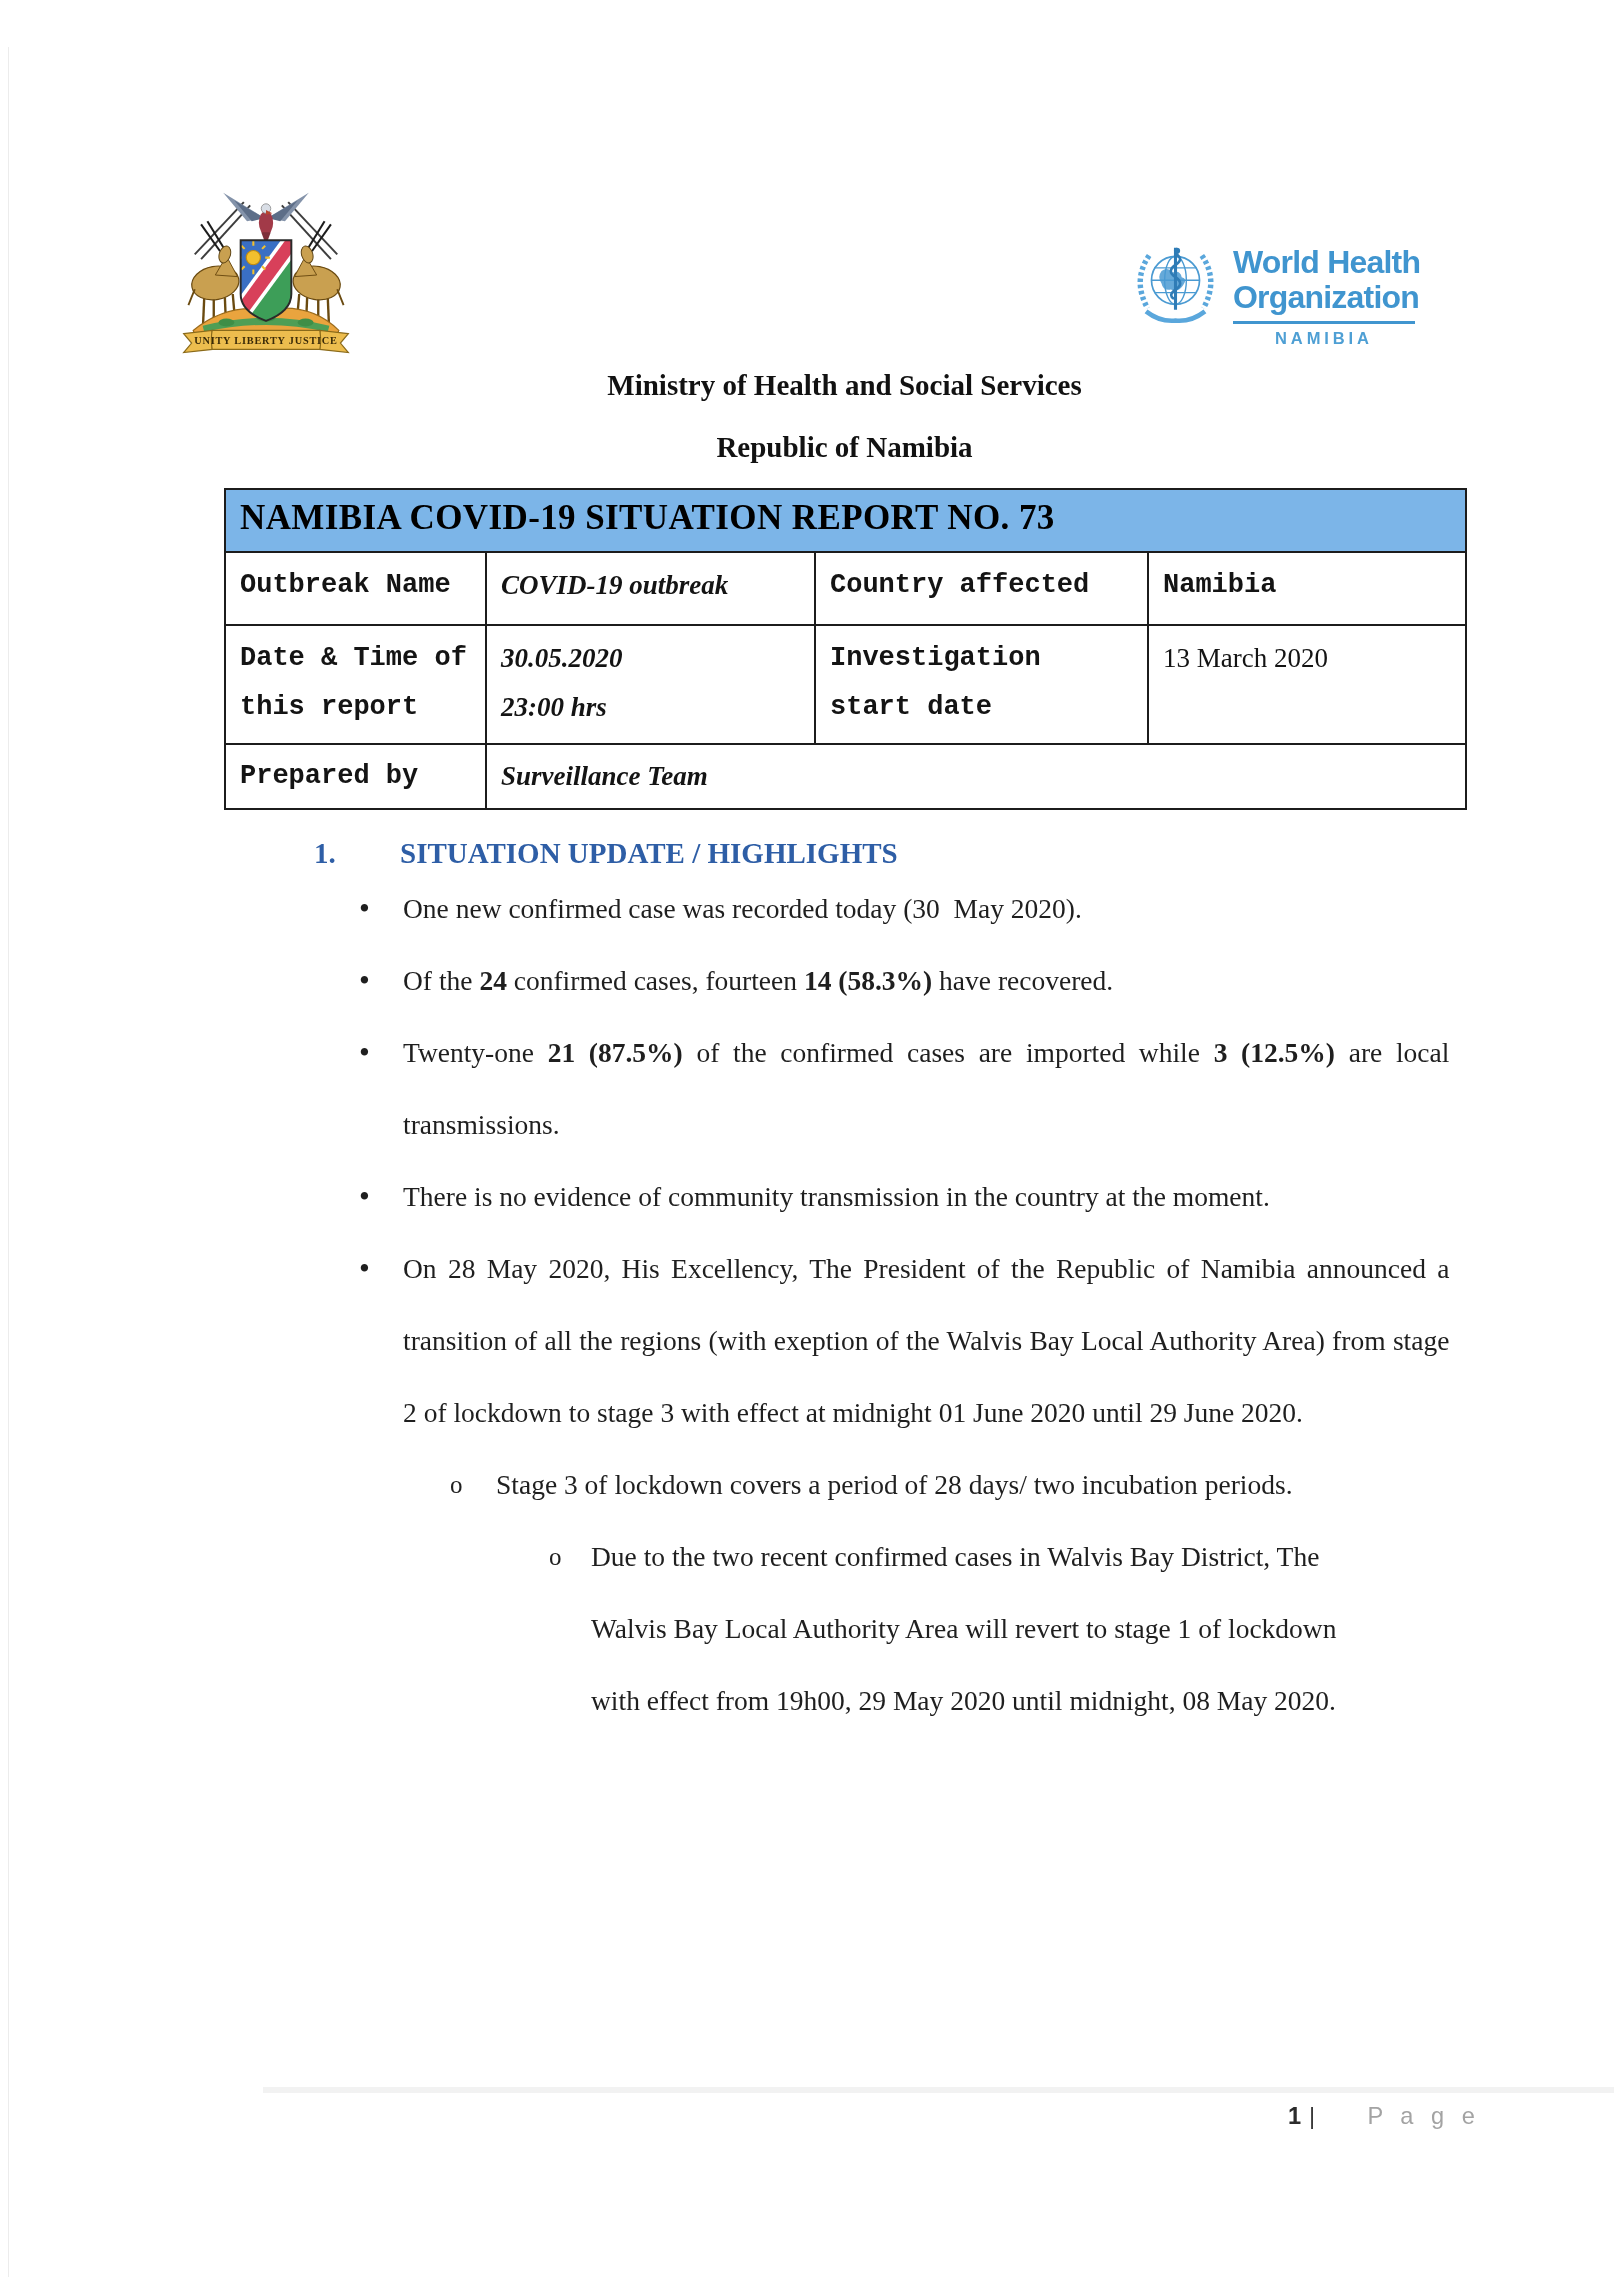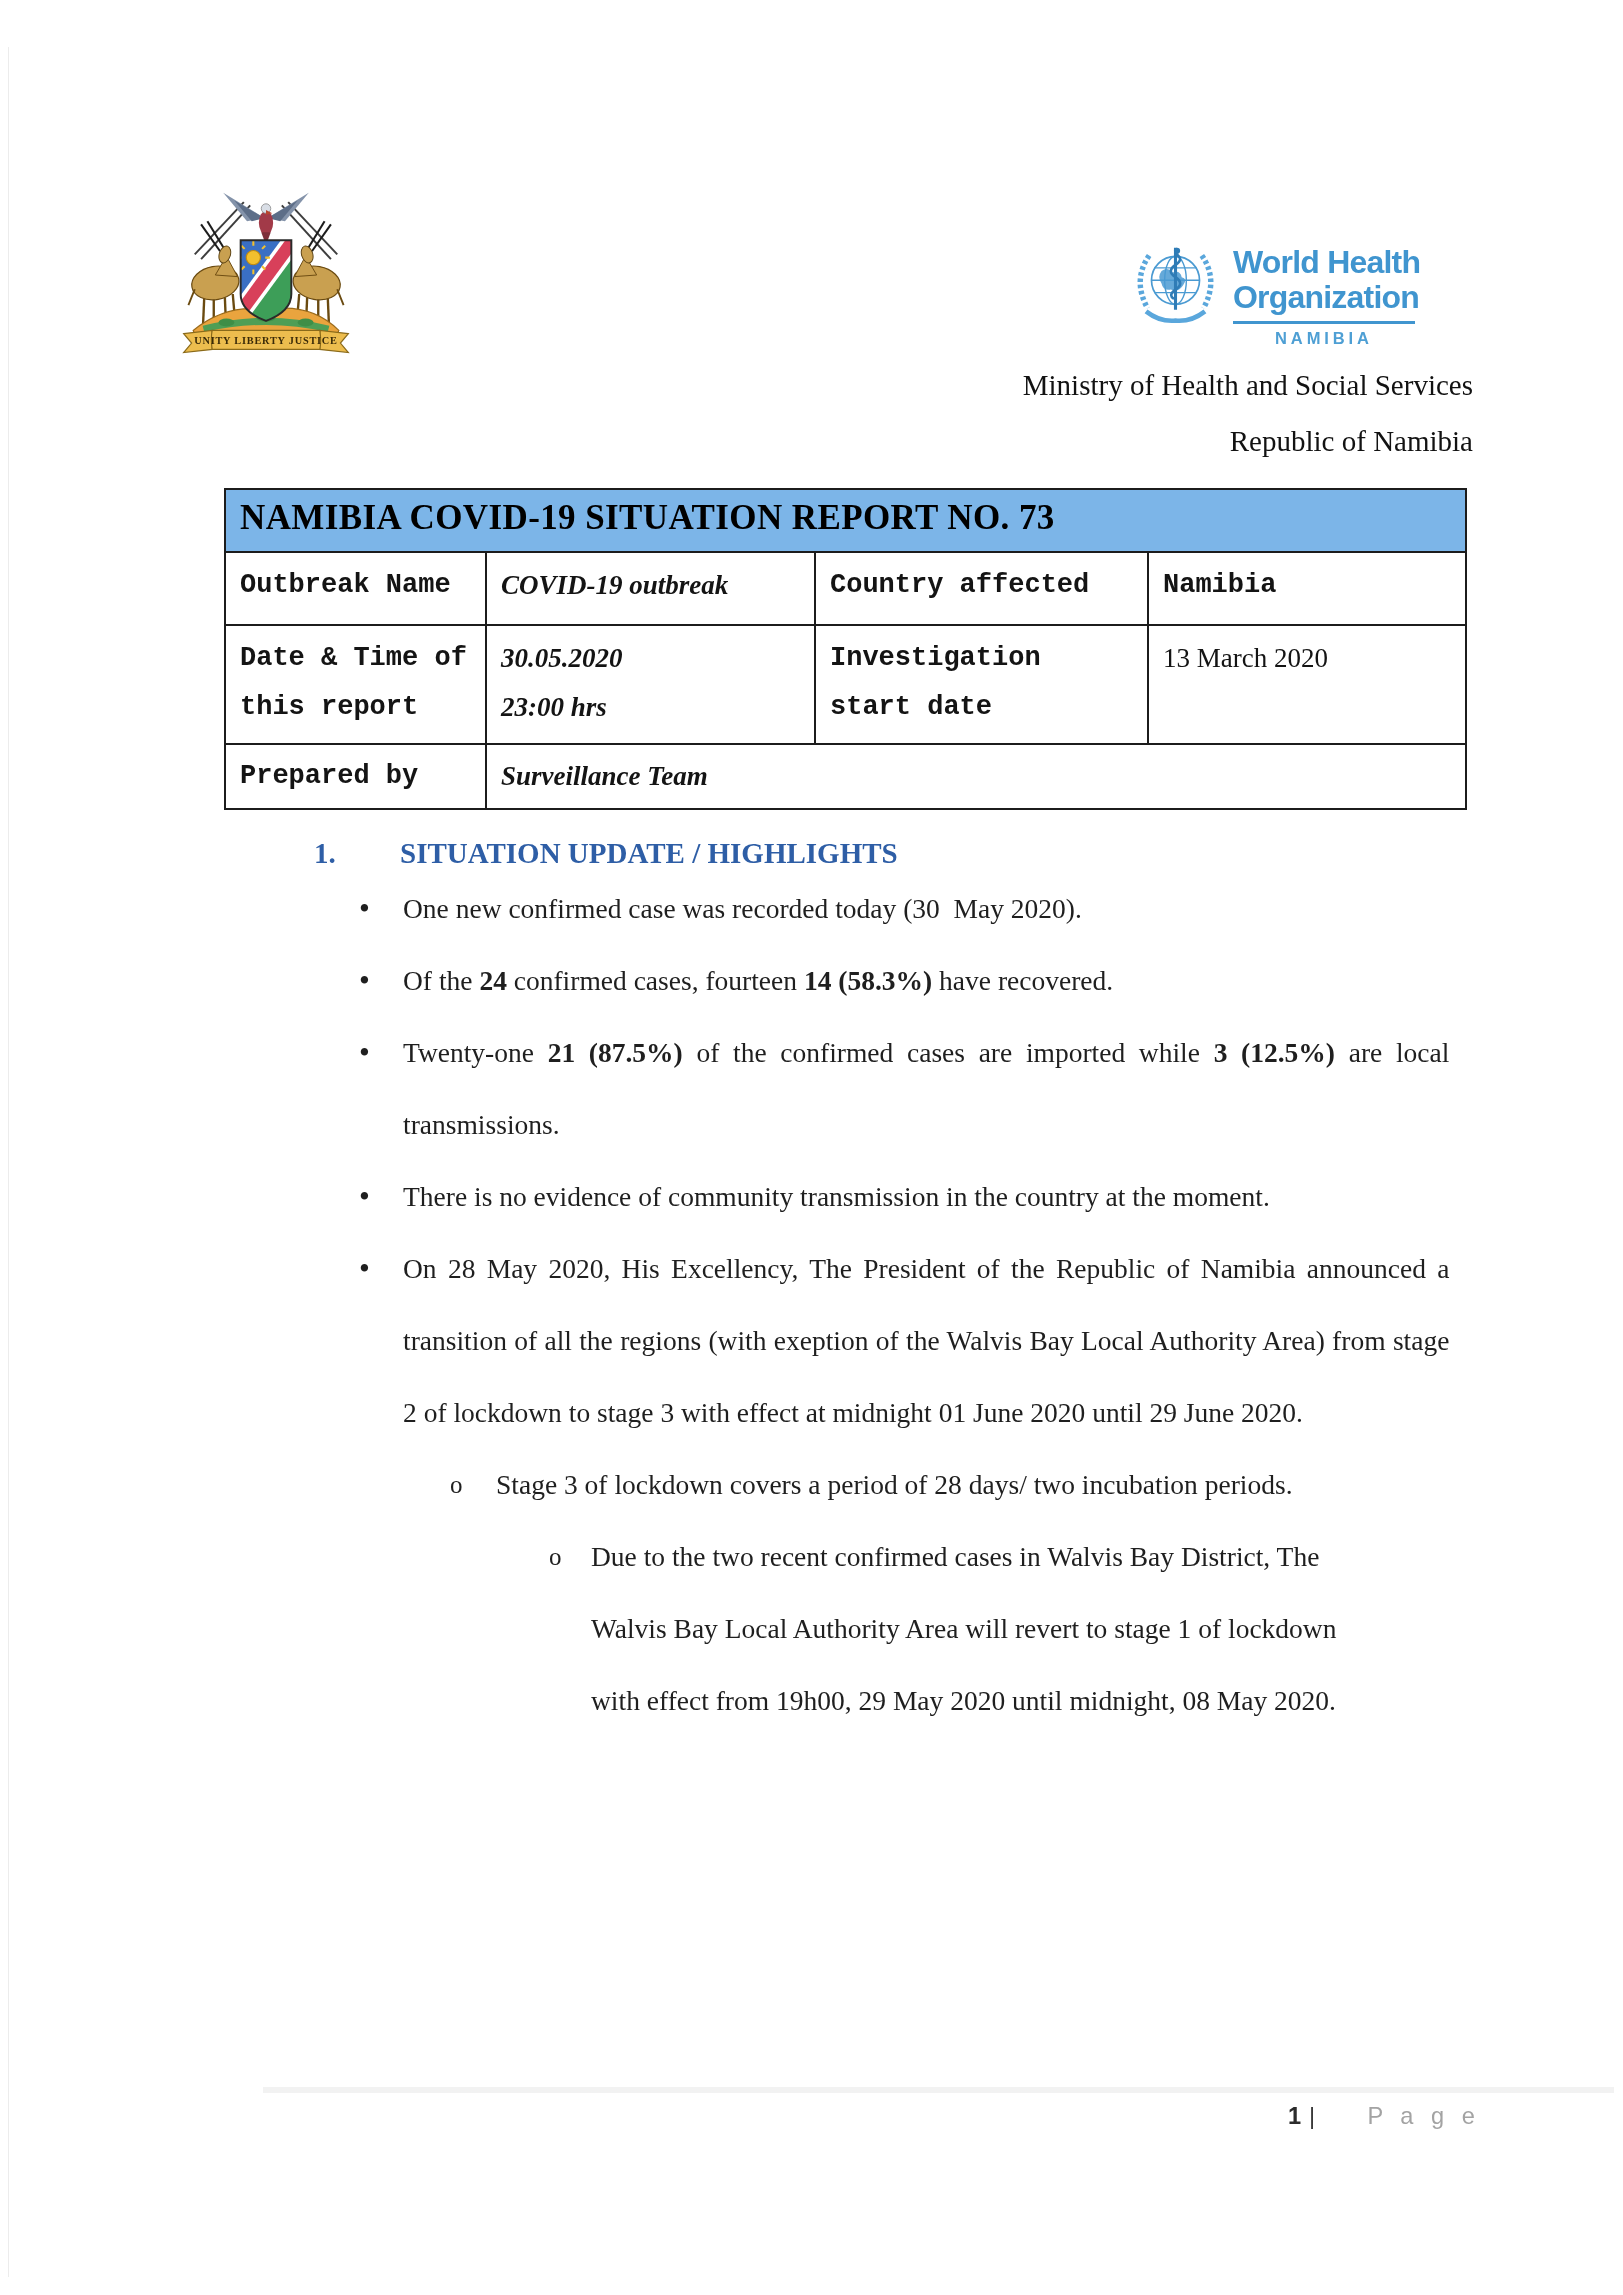--- a/index.html
+++ b/index.html
@@ -13,21 +13,21 @@
   
   .arms{position:absolute;left:171px;top:177px;width:190px;height:181px;}
   .who{position:absolute;left:1129px;top:234px;width:298px;}
   .who-emblem{position:absolute;left:0;top:6.3px;width:93px;height:93px;}
   .who-textblock{position:absolute;left:104px;top:11px;width:188px;}
   .who-line{font-family:"Liberation Sans",sans-serif;font-weight:bold;font-size:32px;line-height:35px;color:#4095cf;letter-spacing:-0.8px;}
   .who-rule{margin-top:6.3px;width:182px;height:3.1px;background:#4095cf;}
   .who-country{margin-top:4.7px;width:182px;text-align:center;font-family:"Liberation Sans",sans-serif;font-size:16.5px;letter-spacing:3.9px;color:#4e9fd4;font-weight:bold;}
 
   
-  .titles{position:absolute;left:232px;width:1241px;text-align:right;font-weight:normal;font-size:29px;color:#121212;}
+  .titles{position:absolute;left:224px;width:1241px;text-align:center;font-weight:bold;font-size:29px;color:#121212;}
   .title-1{top:369px;}
   .title-2{top:425px;}
 
   
   table.report{
     position:absolute;left:224px;top:488px;width:1241px;
     border-collapse:collapse;table-layout:fixed;
     font-size:27px;color:#141414;
   }
   table.report col.c1{width:261px;} table.report col.c2{width:329px;}
@@ -183,21 +183,21 @@
   </svg>
   <div class="who-textblock">
     <div class="who-line">World Health</div>
     <div class="who-line">Organization</div>
     <div class="who-rule"></div>
     <div class="who-country">NAMIBIA</div>
   </div>
 </div>
 
 <div class="titles title-1" style="position:absolute;">Ministry of Health and Social Services</div>
-<div class="titles title-2" style="position:absolute;">Republic of Namibia</div>
+<div class="titles title-2" style="position:absolute;margin-top:6px;">Republic of Namibia</div>
 
 <table class="report">
   <colgroup>
       <col class="c1">
       <col class="c2">
       <col class="c3">
       <col class="c4">
     </colgroup>
   <tbody>
       <tr>

